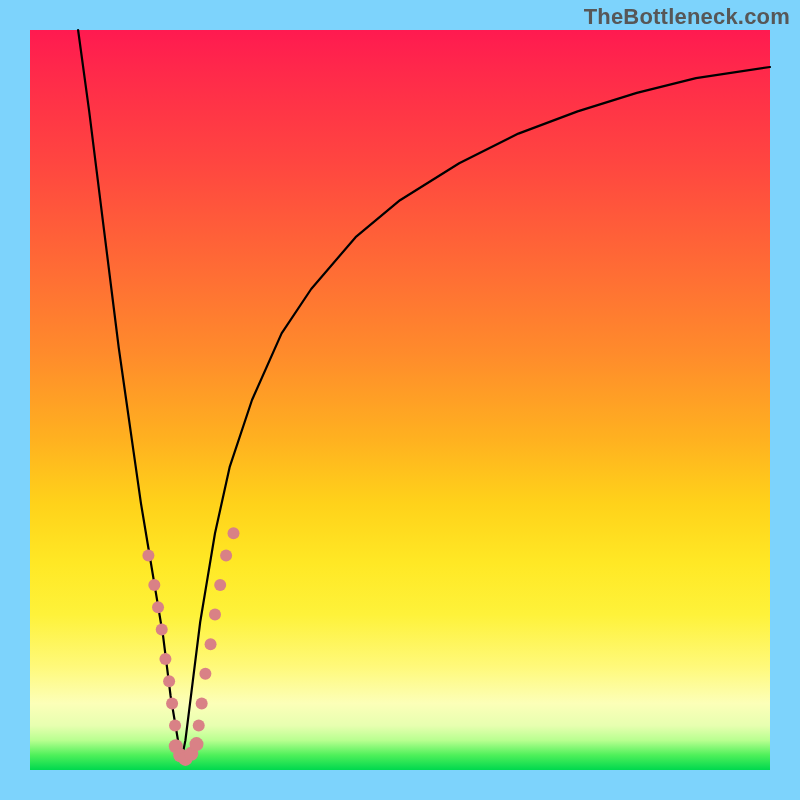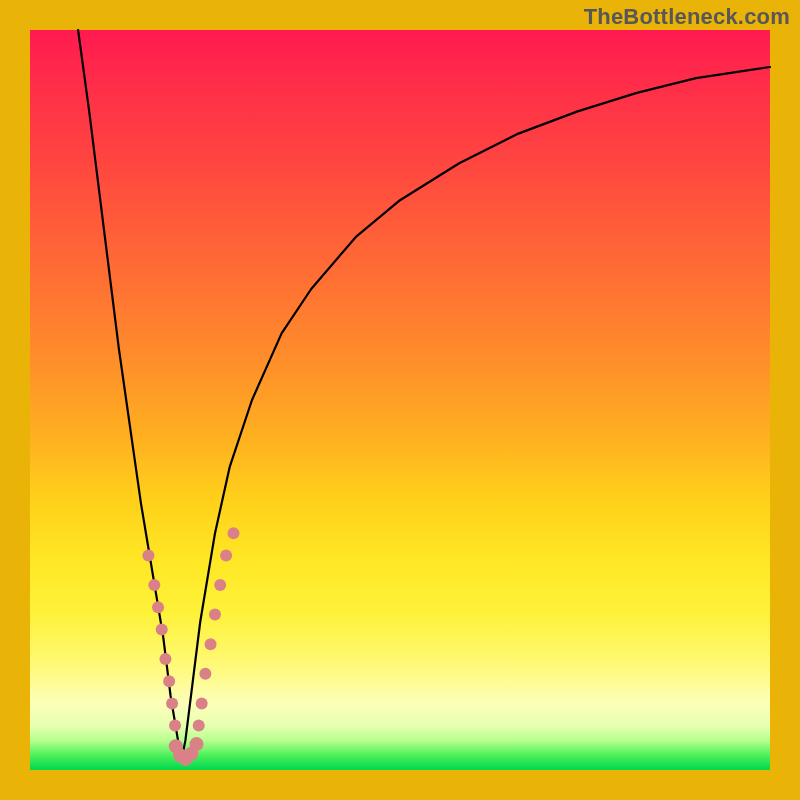--- a/index.html
+++ b/index.html
@@ -10,21 +10,21 @@
     overflow: hidden;
     background: #000;
     font-family: -apple-system, BlinkMacSystemFont, "Segoe UI", Arial, sans-serif;
   }
   .frame {
     position: absolute;
     left: 0;
     top: 0;
     width: 800px;
     height: 800px;
-    background: #eab308;
+    background: #7dd3fc;
   }
   .plot-area {
     position: absolute;
     left: 30px;
     top: 30px;
     width: 740px;
     height: 740px;
     
     background: linear-gradient(
       to bottom,

